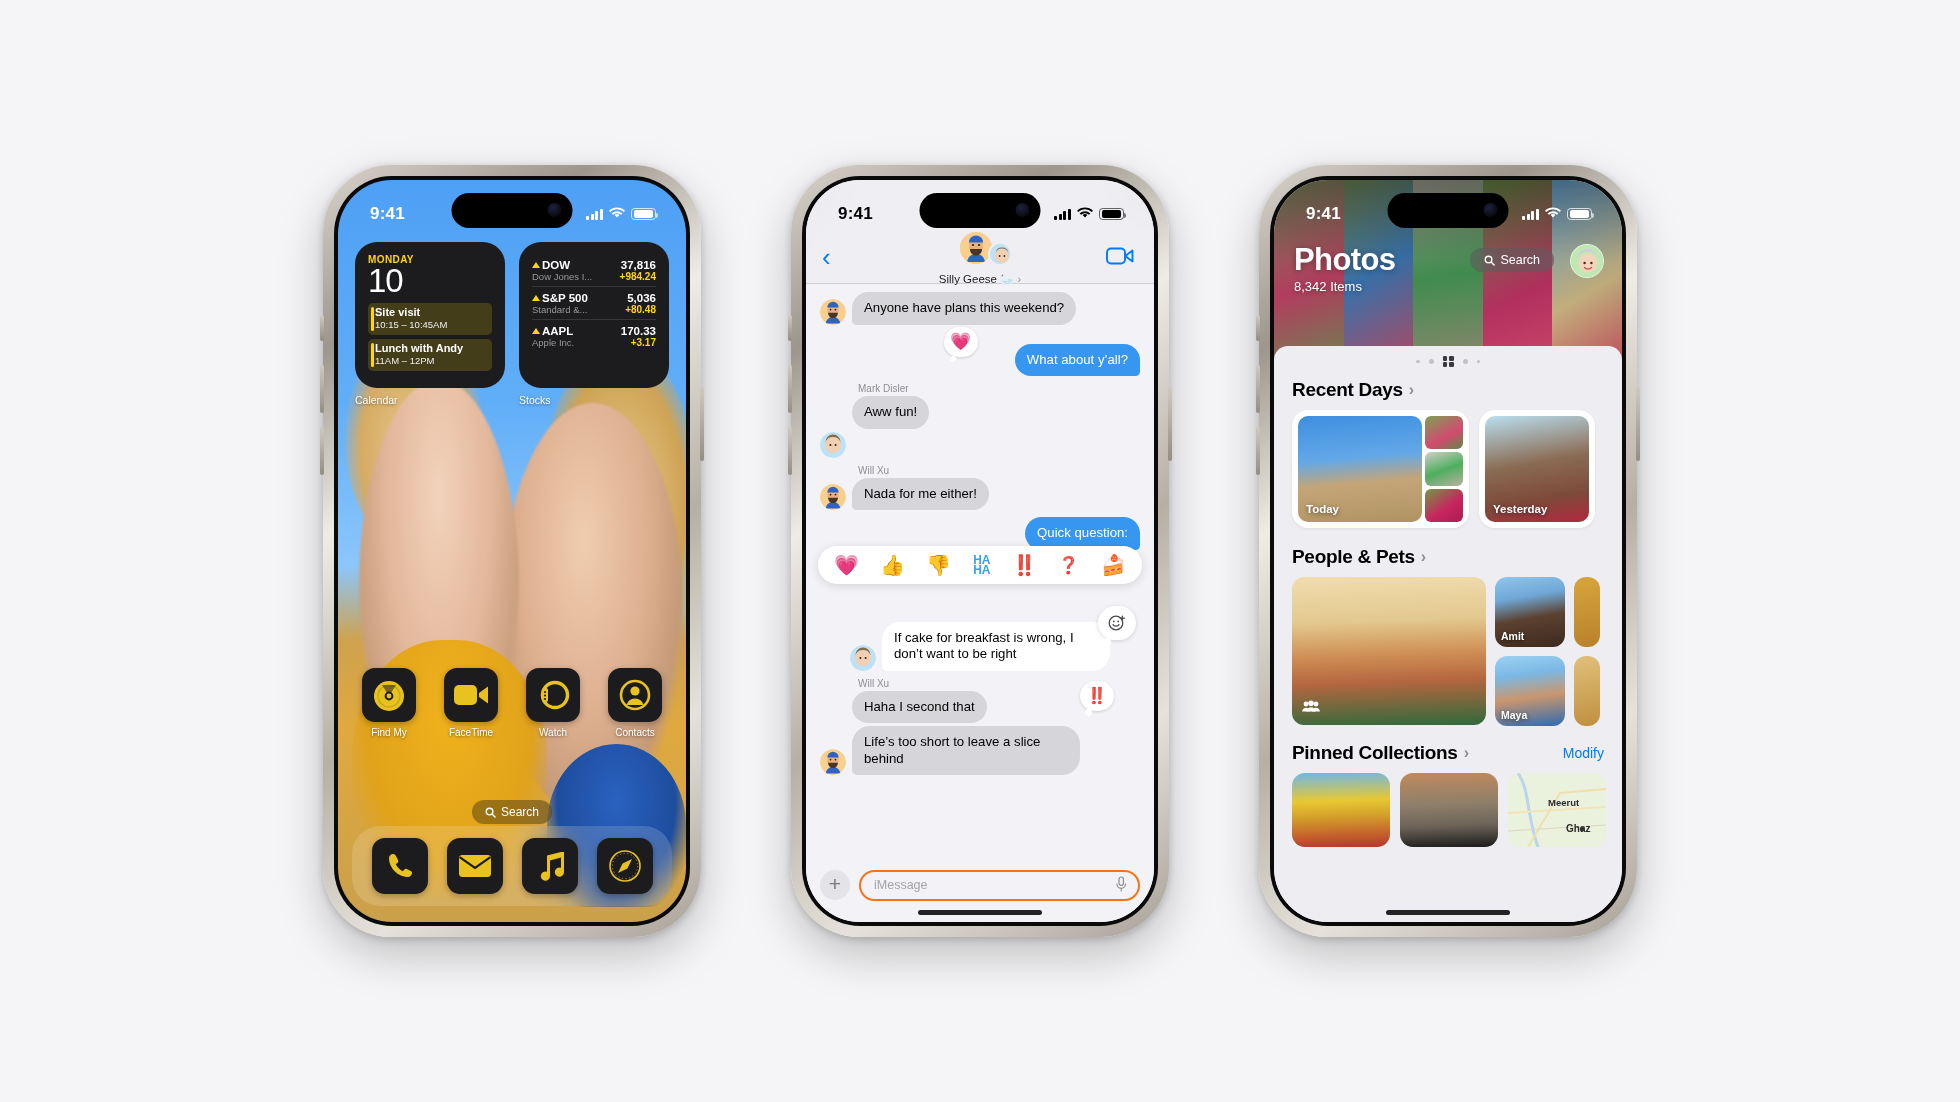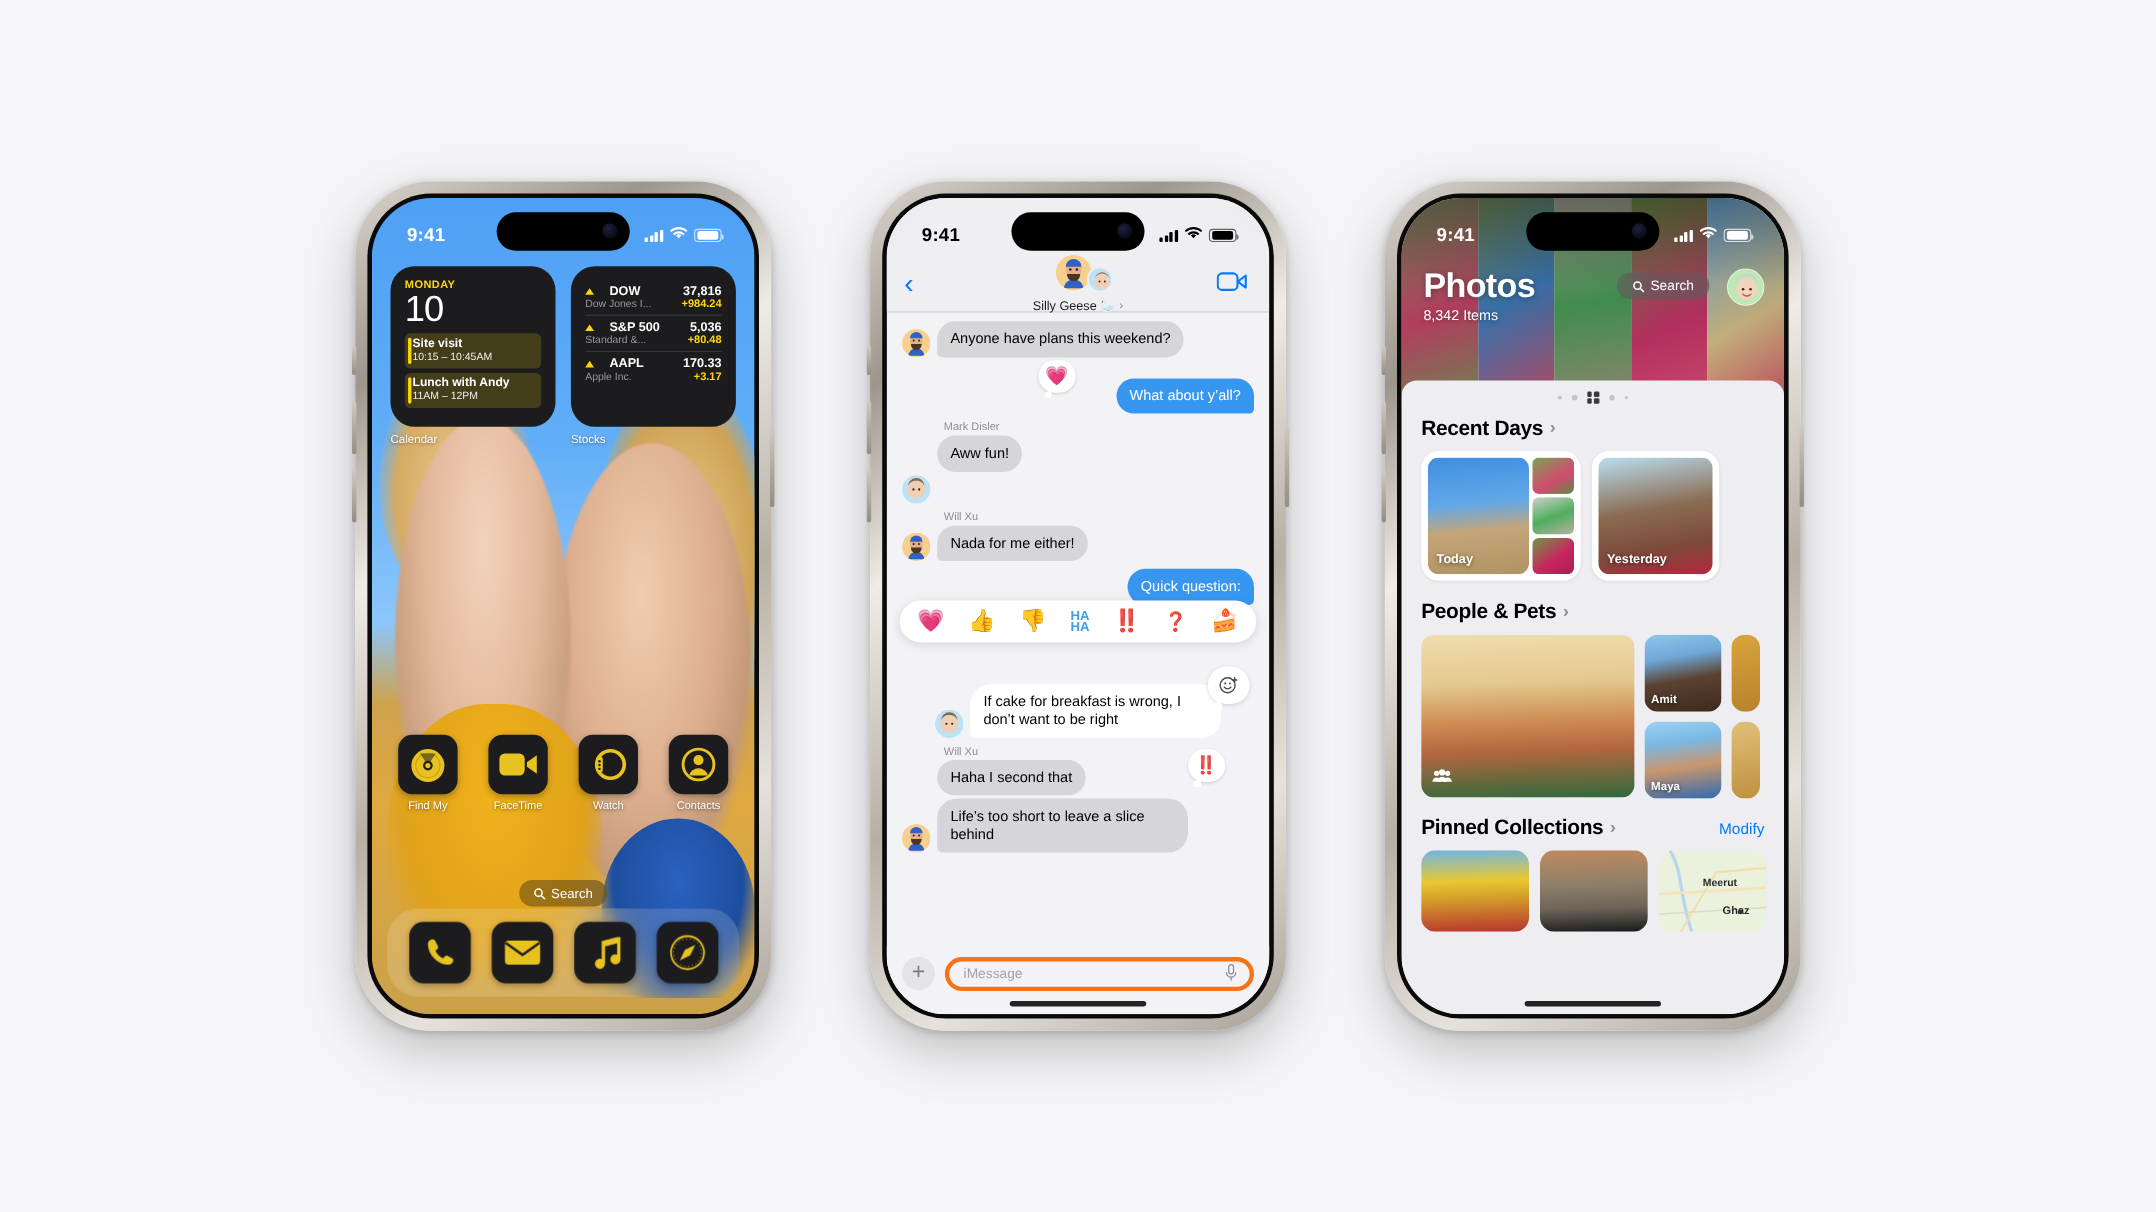--- a/index.html
+++ b/index.html
@@ -120,21 +120,21 @@
   .cal-day { color:#ffd60a; font-size: 10px; font-weight: bold; letter-spacing: .4px; }
   .cal-num { color:#fff; font-size: 33px; font-weight: 300; line-height: 34px; margin: -1px 0 5px; letter-spacing:-1px; }
   .cal-ev { background: rgba(255,214,10,.18); border-radius: 5px; padding: 3px 5px 4px 7px; position: relative; margin-bottom: 4px; }
   .cal-ev::before { content:""; position:absolute; left:3px; top:4px; bottom:4px; width:2.5px; background:#ffd60a; border-radius:2px; }
   .cal-ev-t { color:#fff; font-size: 11px; font-weight: bold; line-height: 13px; }
   .cal-ev-s { color:#eee; font-size: 9.5px; line-height: 12px; }
 
   .stk-row { display:flex; justify-content: space-between; align-items: flex-start; padding: 5px 0 4px; border-bottom: .5px solid rgba(255,255,255,.12); }
   .stk-row:last-child { border-bottom: none; }
   .stk-l { min-width: 0; }
-  .stk-sym { color:#fff; font-size: 11.5px; font-weight: bold; display:flex; align-items:center; gap:14px; white-space: nowrap; }
+  .stk-sym { color:#fff; font-size: 11.5px; font-weight: bold; display:flex; align-items:center; gap:2px; white-space: nowrap; }
   .tri { width:0;height:0;border-left:4px solid transparent;border-right:4px solid transparent;border-bottom:6px solid #ffd60a; display:inline-block; }
   .stk-name { color:#98989d; font-size: 9.5px; white-space: nowrap; overflow: hidden; text-overflow: ellipsis; max-width: 74px; }
   .stk-r { text-align:right; }
   .stk-val { color:#fff; font-size: 11.5px; font-weight: bold; }
   .stk-chg { color:#ffd60a; font-size: 10px; font-weight: bold; }
 
   .apps { position:absolute; left: 18px; right: 18px; top: 488px; display:flex; justify-content: space-between; z-index: 10; }
   .app { width: 66px; text-align:center; }
   .app-icon { width: 54px; height: 54px; margin: 0 auto; border-radius: 13px; background:#1c1c1e; display:flex; align-items:center; justify-content:center; box-shadow: 0 2px 6px rgba(0,0,0,.28); }
   .app-name { color:#fff; font-size: 10px; margin-top: 5px; text-shadow: 0 1px 3px rgba(0,0,0,.55); }
@@ -184,21 +184,21 @@
     box-shadow: 0 2px 10px rgba(0,0,0,.13); display:flex; align-items:center; justify-content: space-between;
     padding: 9px 16px; z-index: 20; }
   .picker span { font-size: 20px; line-height: 1; }
   .addrx { position:absolute; right: 18px; width: 38px; height: 34px; border-radius: 18px; background:#fff;
     box-shadow: 0 1px 4px rgba(0,0,0,.15); display:flex; align-items:center; justify-content:center; z-index: 21; }
   .addrx::after { content:""; position:absolute; left: 5px; bottom:-6px; width:8px;height:8px;border-radius:50%;background:#fff; }
 
   .composer { flex: 0 0 auto; height: 62px; display:flex; align-items:center; gap: 9px; padding: 0 14px 12px; background:#f2f2f7; }
   .plus { width: 30px; height: 30px; border-radius: 50%; background:#e3e3e8; display:flex; align-items:center; justify-content:center;
     color:#7c7c80; font-size: 21px; font-weight: 300; line-height: 0; padding-bottom: 2px; }
-  .input { flex:1; height: 31px; border-radius: 17px; border: 4px solid #f97316; display:flex; align-items:center;
+  .input { flex:1; height: 31px; border-radius: 17px; border: 2px solid #f97316; display:flex; align-items:center;
     justify-content: space-between; padding: 0 11px 0 13px; color:#a3a3a8; font-size: 12.5px; background: transparent; }
   .homebar { position:absolute; bottom: 7px; left:50%; transform: translateX(-50%); width: 124px; height: 5px;
     background: rgba(0,0,0,.85); border-radius: 3px; z-index: 30; }
 
   
   .photos { position:absolute; inset:0; background:#ededf2; overflow:hidden; }
   .ph-hero { position:absolute; top:0; left:0; right:0; height: 190px; display:grid; grid-template-columns: repeat(5,1fr); }
   .ph-hero div { filter: blur(.3px); }
   .ph-hero::after { content:""; position:absolute; inset:0; background: linear-gradient(180deg, rgba(0,0,0,.42) 0%, rgba(0,0,0,.14) 42%, rgba(0,0,0,.06) 100%); }
   .ph-title { position:absolute; left: 20px; top: 62px; z-index: 5; }
@@ -217,21 +217,21 @@
   .grid-dot b { background:#3a3a3c; border-radius: 1.2px; display:block; }
 
   .sec-head { display:flex; align-items:center; justify-content: space-between; padding: 0 18px; margin: 0 0 9px; }
   .sec-title { font-size: 19px; font-weight: bold; color:#000; letter-spacing:-.3px; display:flex; align-items:center; gap:6px; }
   .sec-chev { color:#8e8e93; font-size: 16px; font-weight: 600; }
   .sec-act { color:#007aff; font-size: 14px; }
 
   .rd-scroll { display:flex; gap: 10px; padding: 0 18px 18px; }
   .rd-card { background:#fff; border-radius: 16px; padding: 6px; flex: 0 0 auto; box-shadow: 0 1px 3px rgba(0,0,0,.07); }
   .rd-inner { display:flex; gap: 3px; }
-  .rd-main { width: 92px; height: 106px; border-radius: 10px; overflow:hidden; position:relative; }
+  .rd-main { width: 124px; height: 106px; border-radius: 10px; overflow:hidden; position:relative; }
   .rd-side { display:flex; flex-direction: column; gap: 3px; }
   .rd-thumb { width: 38px; height: 33.3px; border-radius: 6px; overflow:hidden; }
   .rd-cap { position:absolute; left: 8px; bottom: 7px; color:#fff; font-size: 11.5px; font-weight: bold; text-shadow: 0 1px 4px rgba(0,0,0,.55); z-index:2; }
   .rd-card2 { width: 116px; height: 118px; }
   .rd-card2 .rd-main { width: 104px; height: 106px; }
 
   .pp-scroll { display:flex; gap: 9px; padding: 0 18px 16px; align-items: flex-start; }
   .pp-big { width: 194px; height: 148px; border-radius: 12px; overflow:hidden; position:relative; flex:0 0 auto; }
   .pp-col { display:flex; flex-direction: column; gap: 9px; flex:0 0 auto; }
   .pp-face { width: 70px; height: 70px; border-radius: 12px; overflow:hidden; position:relative; }

